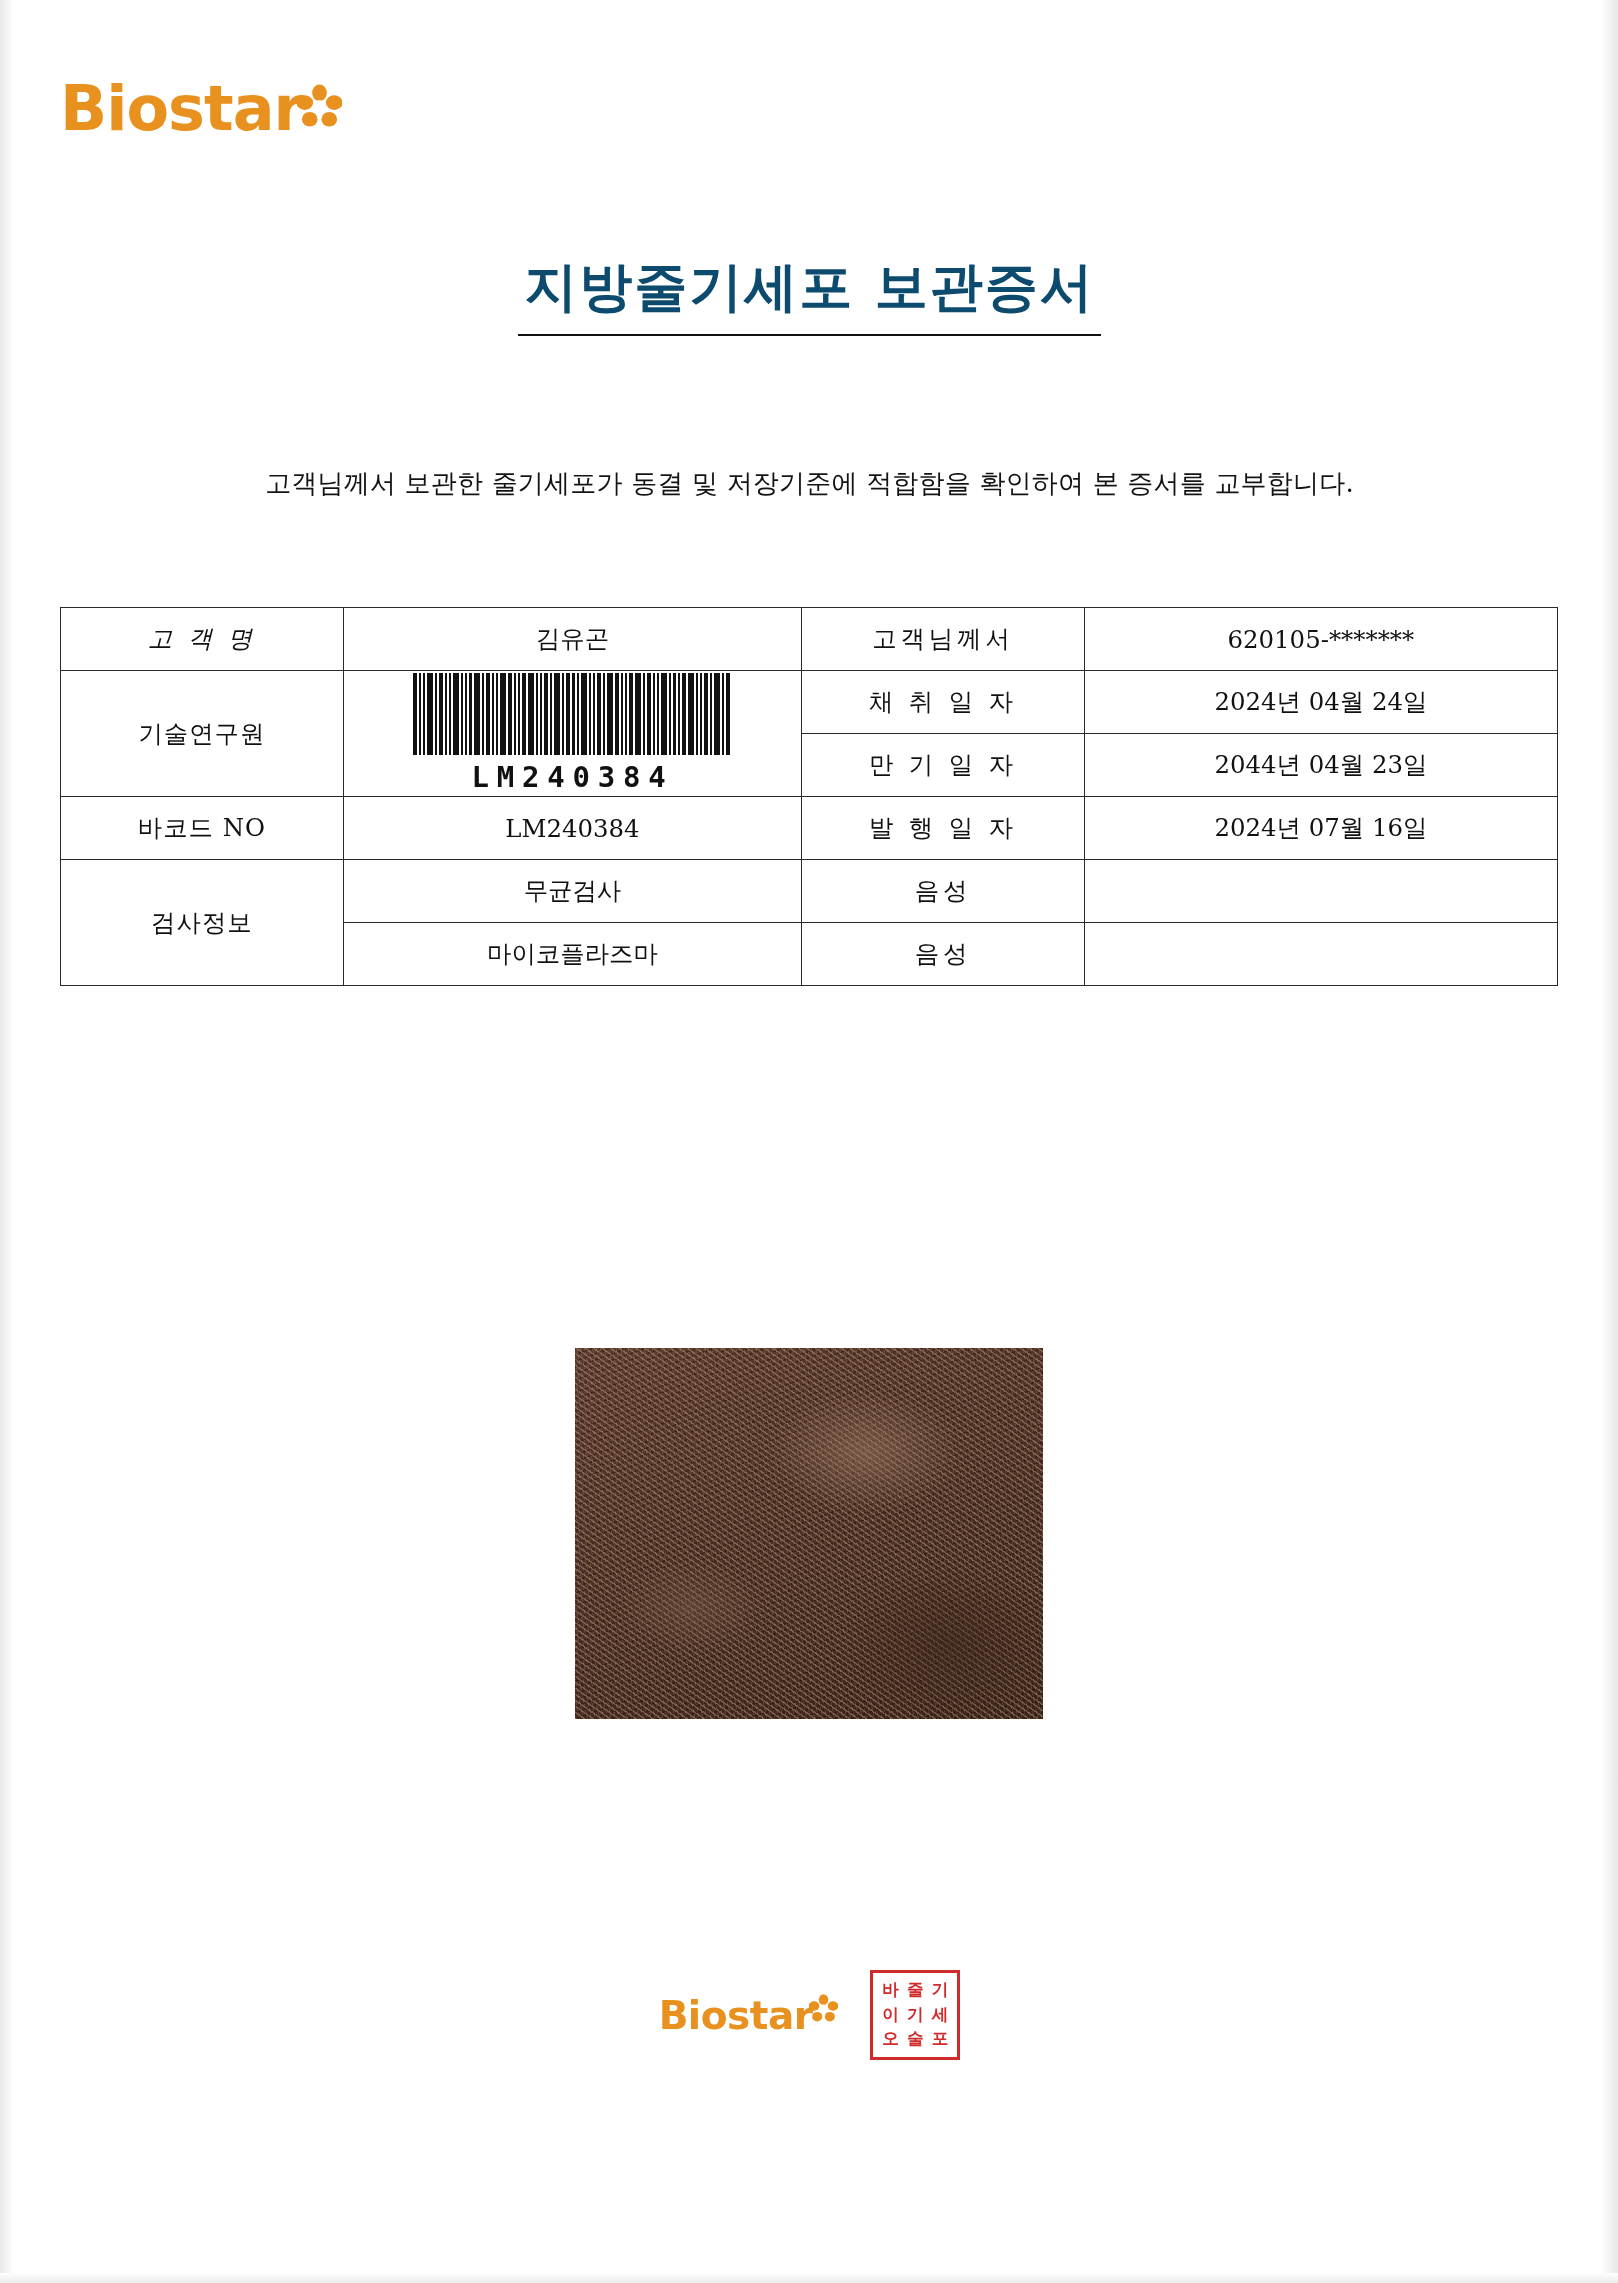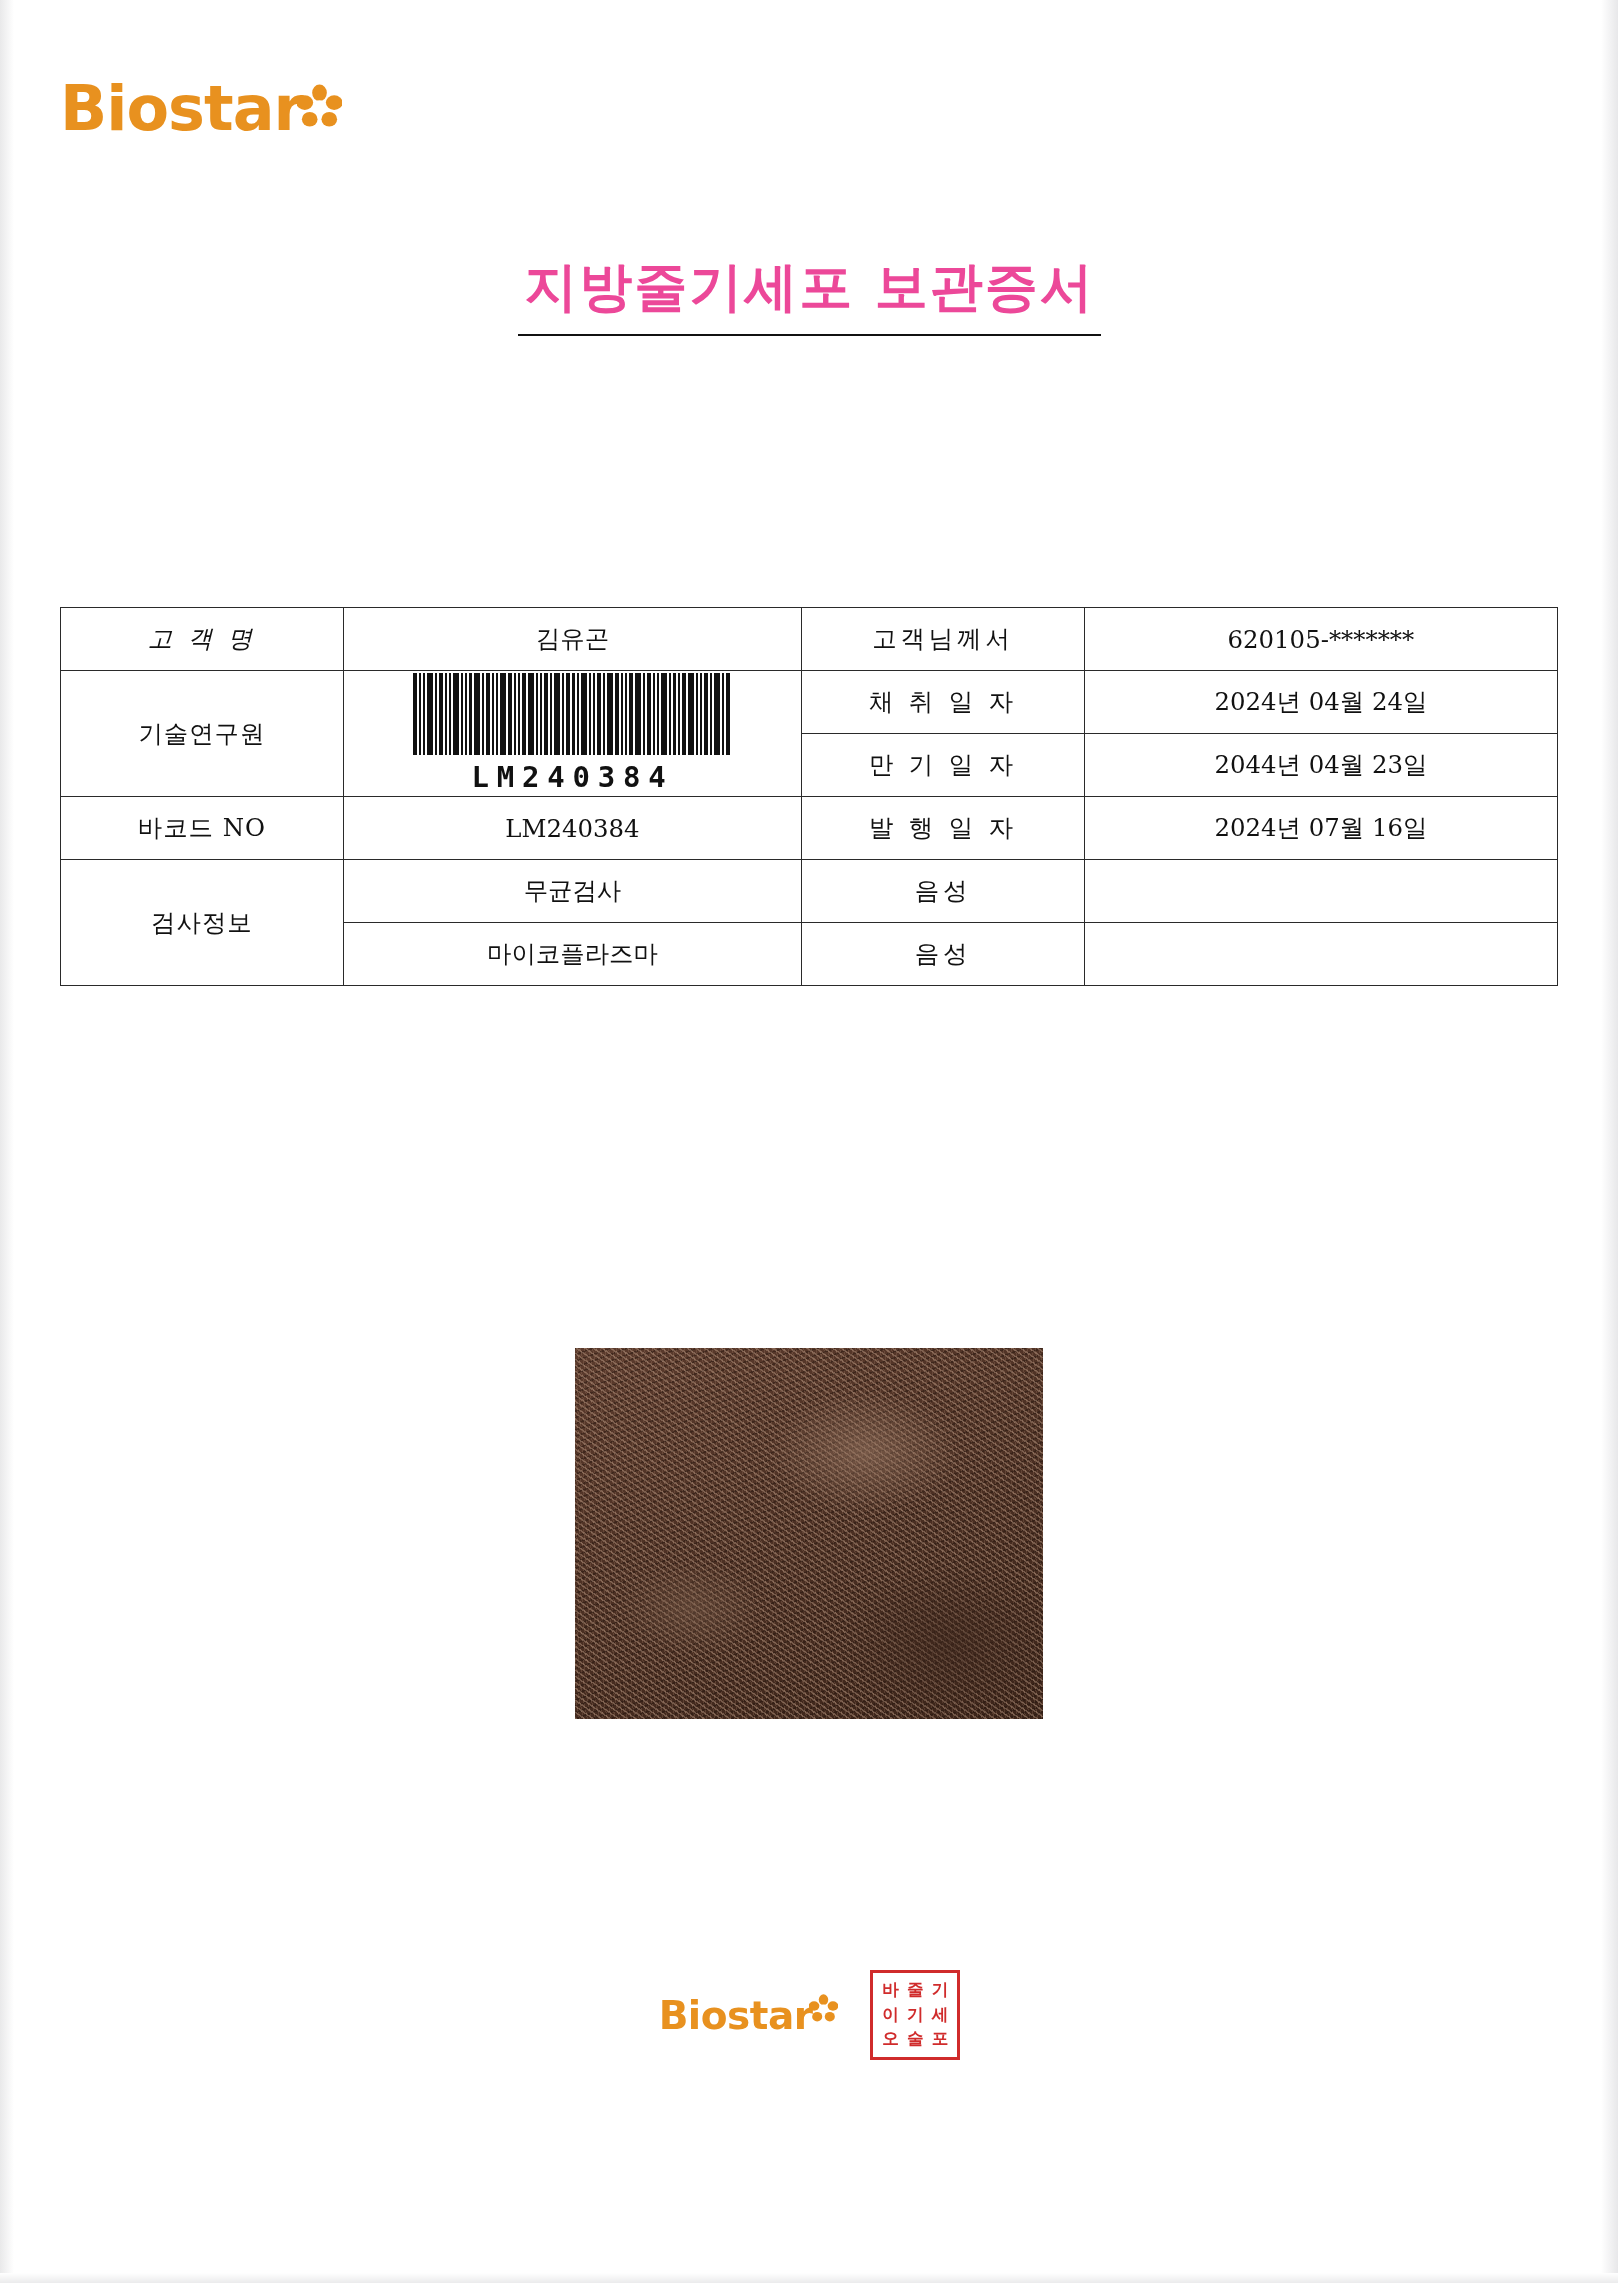--- a/index.html
+++ b/index.html
@@ -68,21 +68,21 @@
   .doc-title {
     position: absolute;
     left: 0;
     right: 0;
     top: 252px;
     text-align: center;
     font-family: "DejaVu Serif", serif;
     font-weight: bold;
     font-size: 53px;
     letter-spacing: 2px;
-    color: #ec4899;
+    color: #0c4a6e;
   }
   .doc-title span {
     display: inline-block;
     border-bottom: 2.9px solid #111;
     padding: 0 5.9px 9.8px 5.9px;
   }
 
   
   .statement {
     position: absolute;
@@ -279,20 +279,21 @@
           <circle cx="23" cy="23" r="6.5" fill="#ffffff"></circle>
         </g>
       </svg>
     </div>
   </div>
 
   <div class="doc-title">
     <span>지방줄기세포 보관증서</span>
   </div>
 
+  <div class="statement">고객님께서 보관한 줄기세포가 동결 및 저장기준에 적합함을 확인하여 본 증서를 교부합니다.</div>
 
   <table class="cert">
     <tbody>
       <tr class="row-name">
         <td class="lbl">고 객 명</td>
         <td class="val-mid">김유곤</td>
         <td class="lbl2">고객님께서</td>
         <td class="val-right">620105-*******</td>
       </tr>
 

